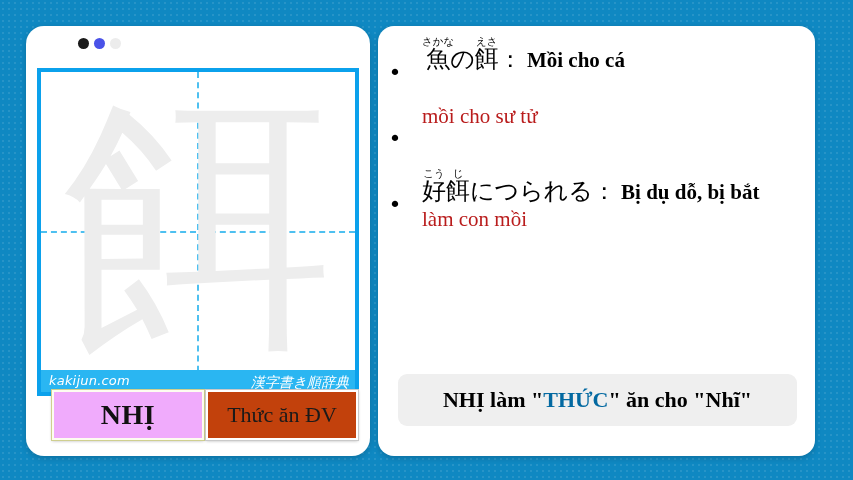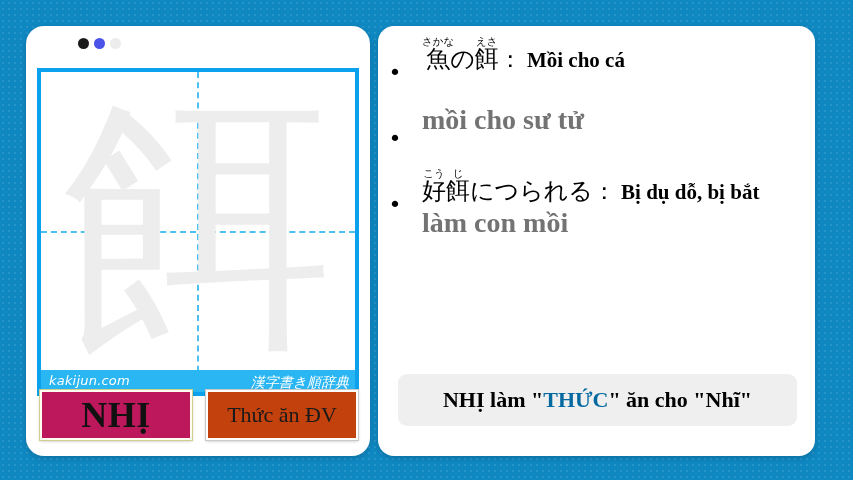--- a/index.html
+++ b/index.html
@@ -68,23 +68,23 @@
   .btn-row{position:absolute;left:12px;right:12px;bottom:16px;height:50px;}
   .kbtn{
     position:absolute;top:0;height:50px;box-sizing:border-box;
     display:flex;align-items:center;justify-content:center;
     font-family:"Liberation Serif","DejaVu Serif",serif;
     border:2px solid #ffffff;
     box-shadow:0 1px 3px rgba(0,0,0,.28);
     cursor:pointer;
   }
   .kbtn-primary{
-    left:2px;width:152px;background:#be185d;
+    left:14px;width:152px;background:#f0abfc;
     border:2px solid #fdfdf0;outline:1px solid #cfcf90;
-    font-size:36px;font-weight:bold;color:#111;letter-spacing:.5px;
+    font-size:28px;font-weight:bold;color:#111;letter-spacing:.5px;
   }
   .kbtn-secondary{
     left:168px;width:152px;background:#c2410c;
     border:2px solid #ffffff;outline:1px solid #c9c9c9;
     font-size:22px;color:#1a1a1a;
   }
 
   
   .right-card{
     position:absolute;left:378px;top:26px;width:437px;height:430px;
@@ -110,21 +110,21 @@
   rt{
     font-size:10.5px;line-height:1;color:#000;
     font-family:"DejaVu Sans","Liberation Sans",sans-serif;
   }
   .vn{
     font-family:"Liberation Serif","DejaVu Serif",serif;
     font-weight:bold;font-size:21px;color:#000;
   }
   .vn-cont{
     font-family:"Liberation Serif","DejaVu Serif",serif;
-    font-weight:bold;font-size:28px;color:#737373;
+    font-weight:normal;font-size:21px;color:#b91c1c;
     display:block;margin-top:2px;
   }
   .colon{font-size:23px;}
 
   .mnemonic{
     position:absolute;left:20px;right:18px;bottom:30px;height:52px;
     background:#efefef;border-radius:9px;
     display:flex;align-items:center;justify-content:center;
   }
   .mnemonic-text{

